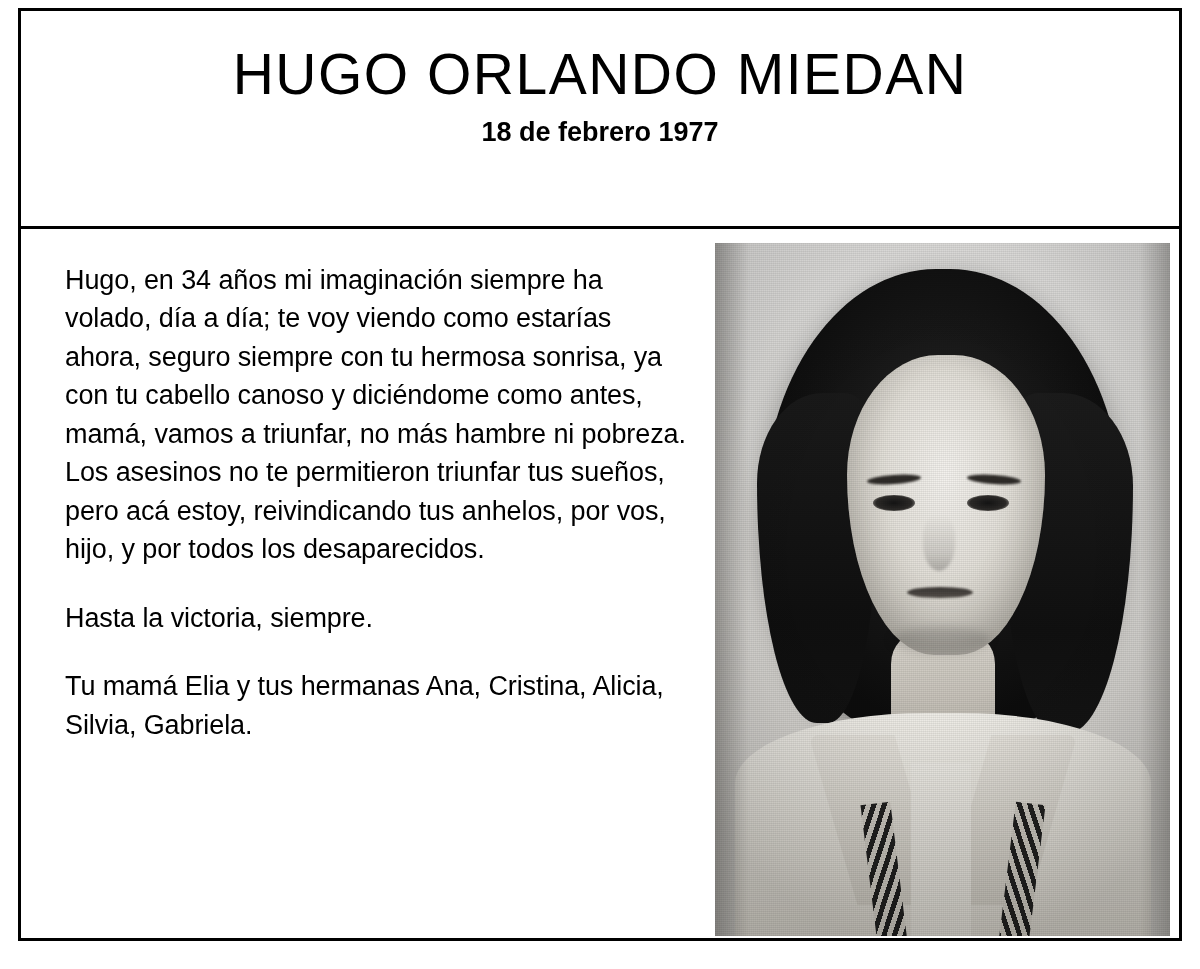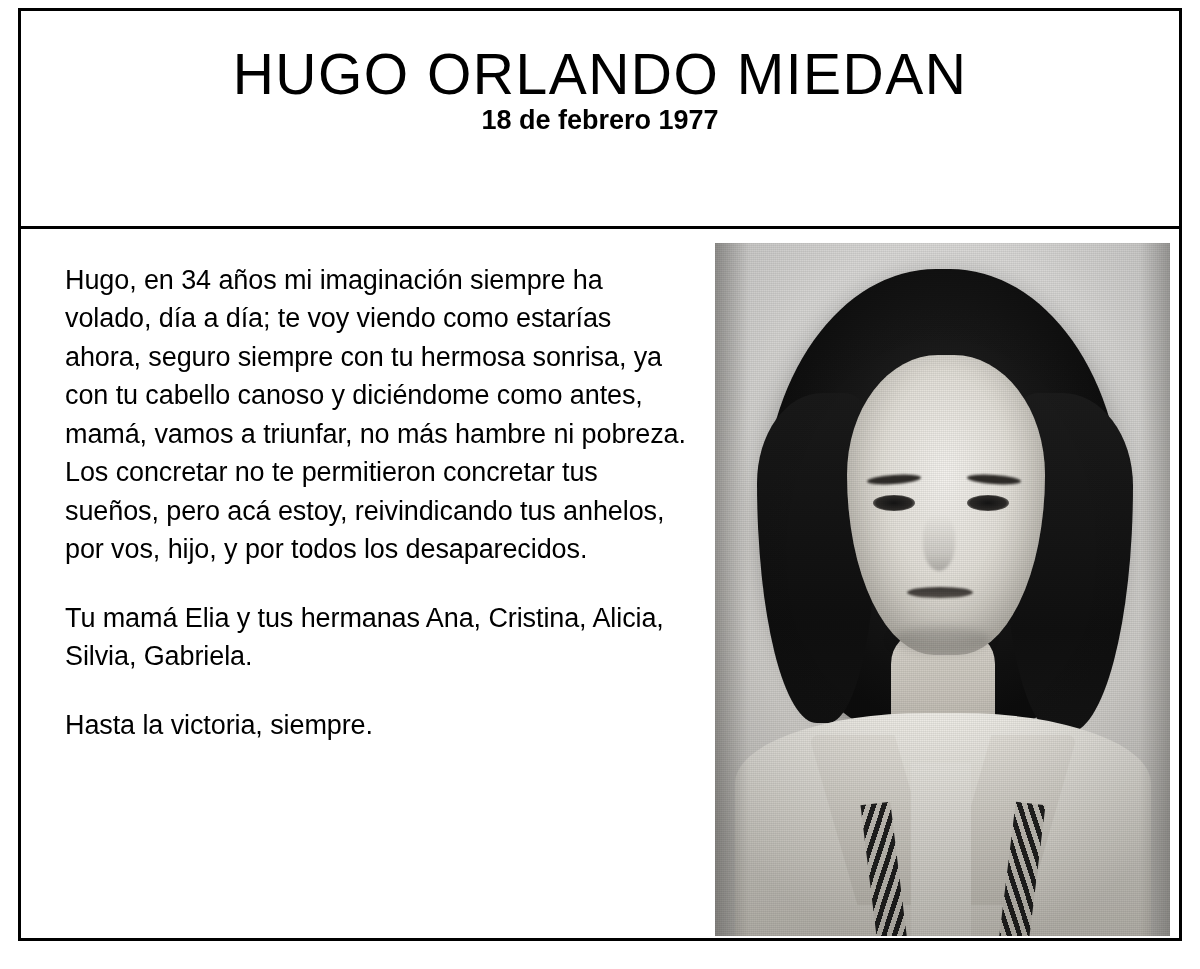--- a/index.html
+++ b/index.html
@@ -40,20 +40,21 @@
   .name {
     font-size: 57px;
     font-weight: normal;
     letter-spacing: 1.5px;
     line-height: 1.05;
     text-align: center;
     white-space: nowrap;
   }
 
   .date {
+    margin-top: 12px;
     font-size: 27px;
     font-weight: bold;
     text-align: center;
   }
 
   .body-area {
     display: flex;
     flex-direction: row;
     height: 709px;
     box-sizing: border-box;
@@ -286,23 +287,23 @@
   <div class="header">
     <div class="name">HUGO ORLANDO MIEDAN</div>
     <div class="date">18 de febrero 1977</div>
   </div>
 
   <div class="body-area">
 
     <div class="message-col">
       <div class="message">
         <p>Hugo, en 34 años mi imaginación siempre ha volado, día a día; te voy viendo como estarías ahora, seguro siempre con tu hermosa sonrisa, ya con tu cabello canoso y diciéndome como antes, mamá, vamos a triunfar, no más hambre ni pobreza.</p>
-        <p>Los concretar no te permitieron concretar tus sueños, pero acá estoy, reivindicando tus anhelos, por vos, hijo, y por todos los desaparecidos.</p>
+        <p>Los asesinos no te permitieron triunfar tus sueños, pero acá estoy, reivindicando tus anhelos, por vos, hijo, y por todos los desaparecidos.</p>
+        <p class="spaced">Hasta la victoria, siempre.</p>
         <p class="spaced">Tu mamá Elia y tus hermanas Ana, Cristina, Alicia, Silvia, Gabriela.</p>
-        <p class="spaced">Hasta la victoria, siempre.</p>
       </div>
     </div>
 
     <div class="photo-col">
       <div class="portrait">
         <div class="hair"></div>
         <div class="hair-left"></div>
         <div class="hair-right"></div>
         <div class="neck"></div>
         <div class="face"></div>

